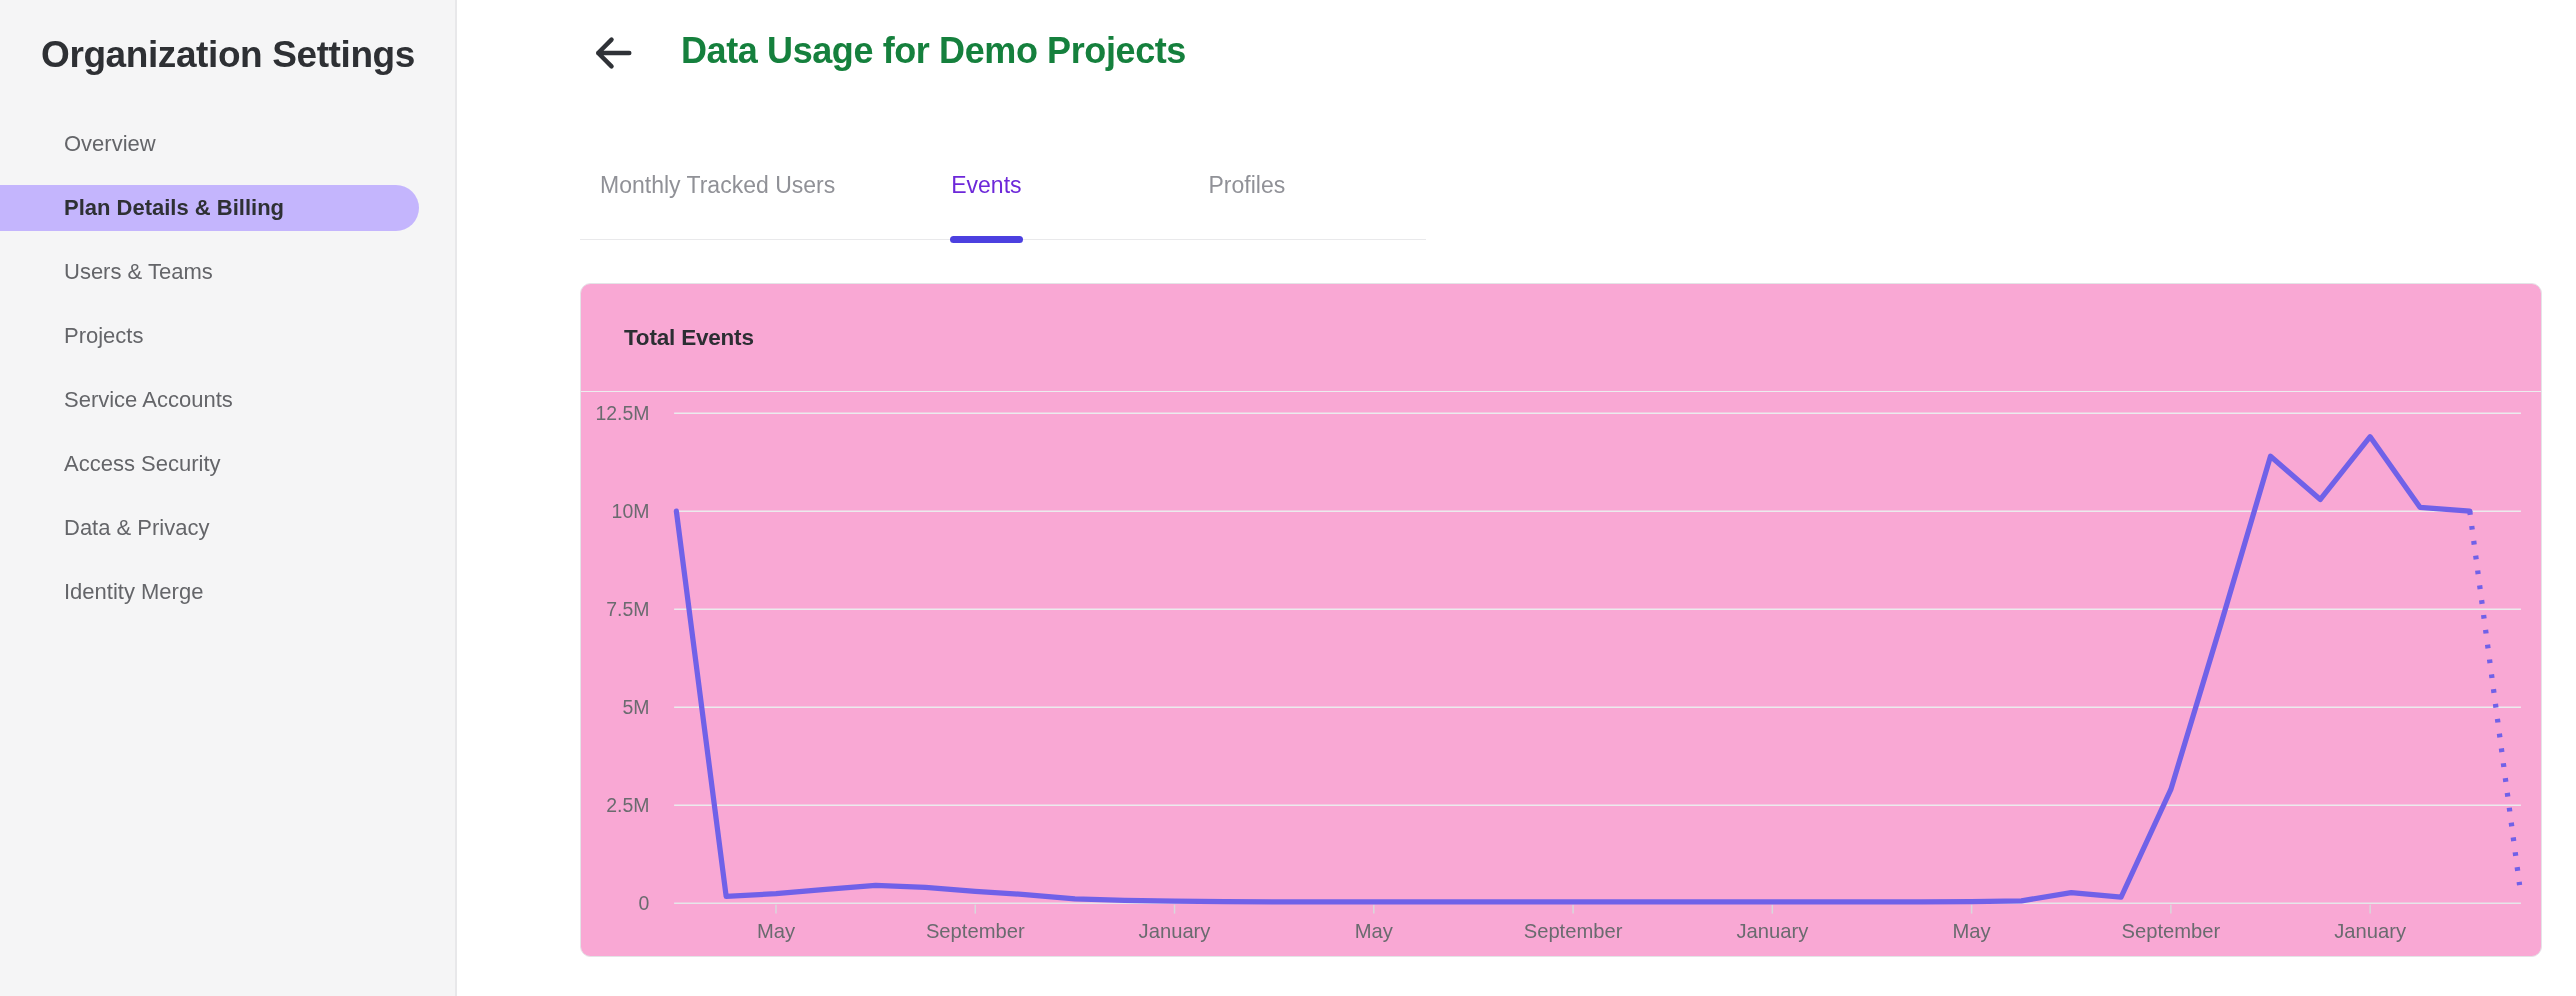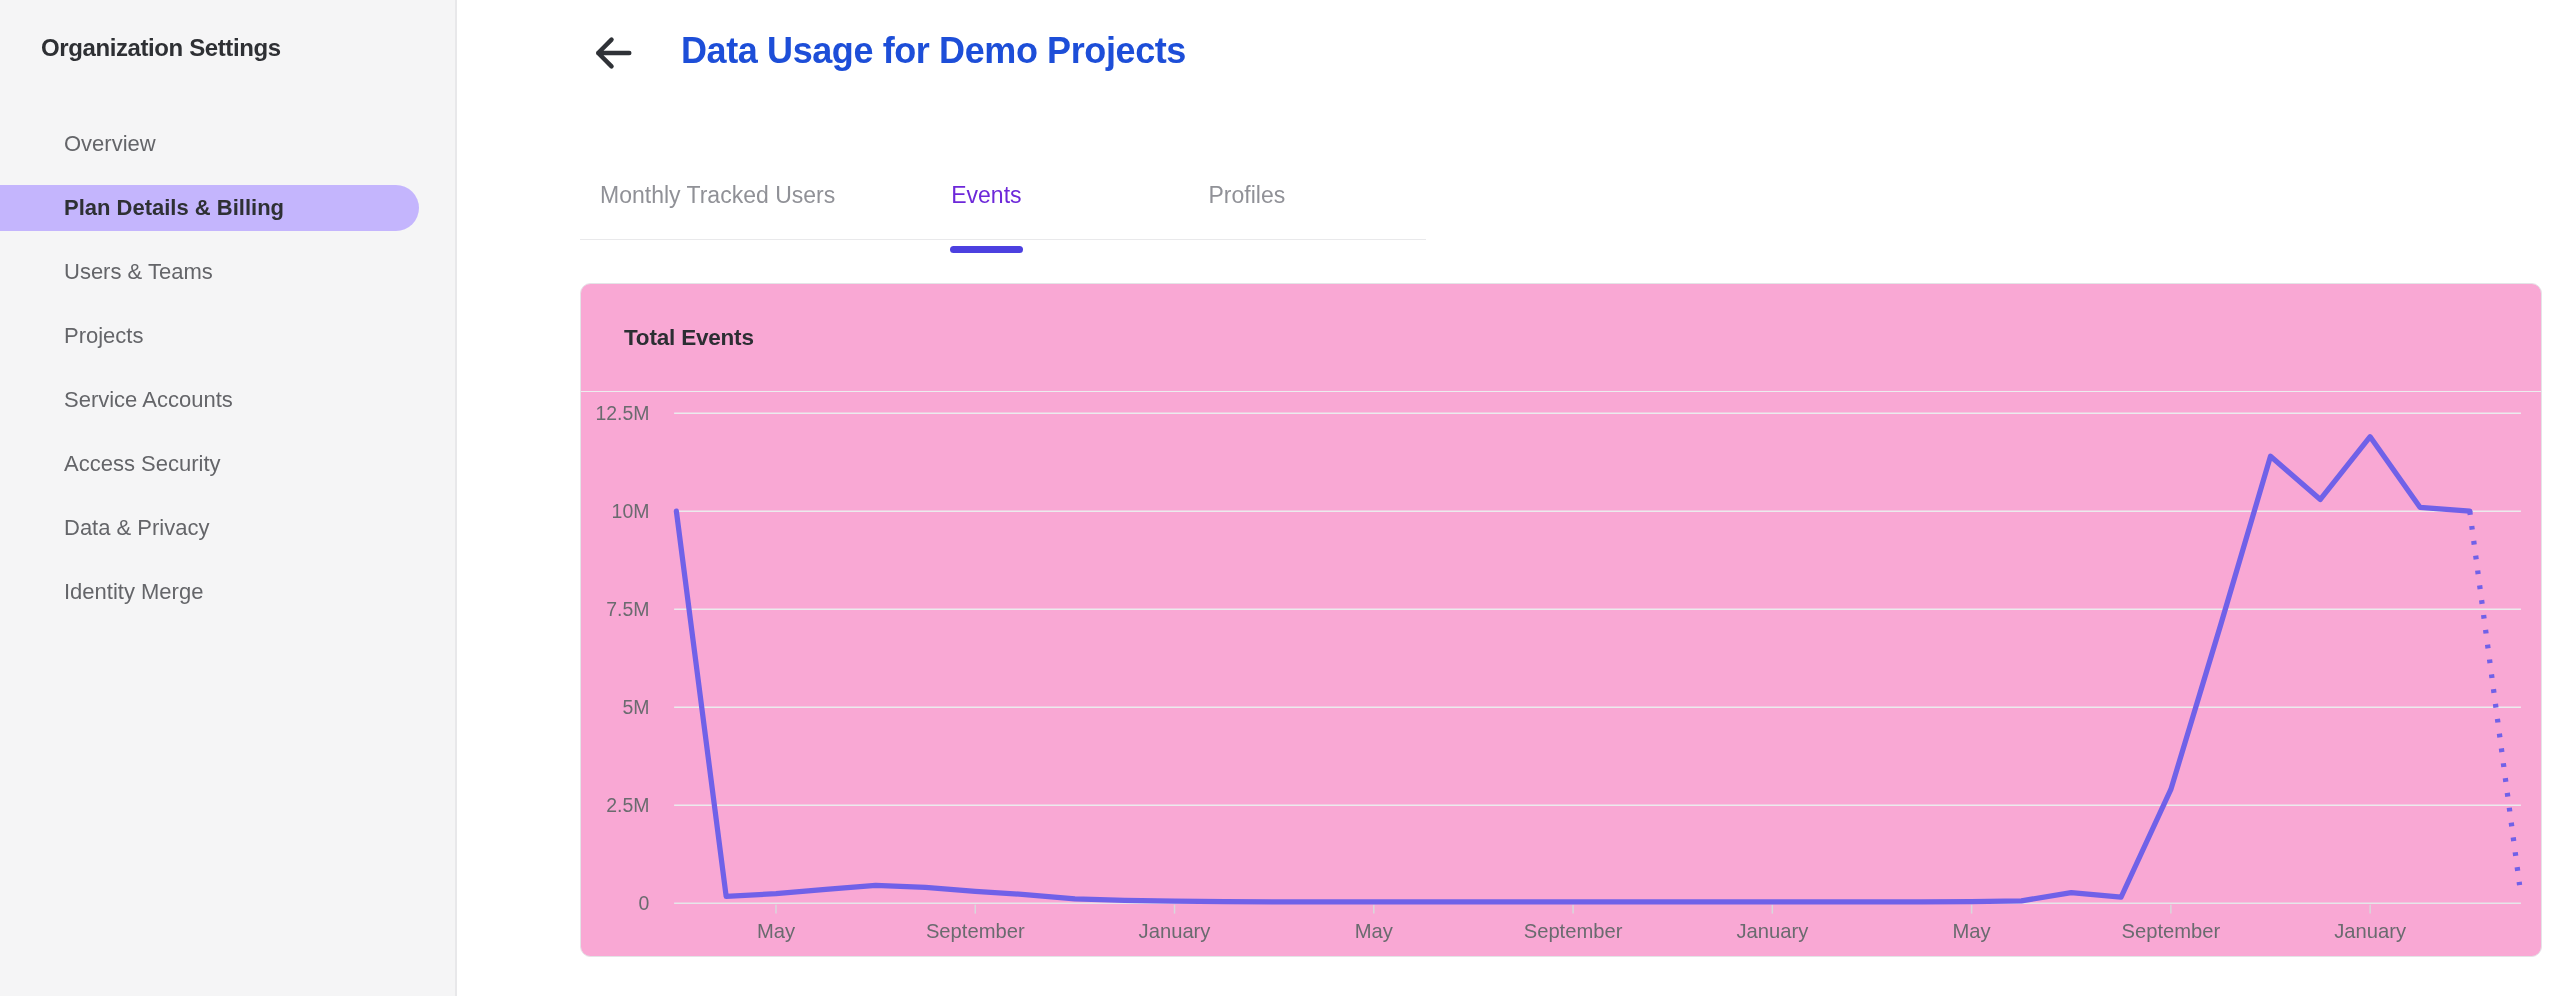--- a/index.html
+++ b/index.html
@@ -2,39 +2,39 @@
 <html style="font-size:12px"><head>
 <meta charset="utf-8">
 <style>
   * { margin:0; padding:0; box-sizing:border-box; }
   html,body { width:2576px; height:997px; background:#ffffff; overflow:hidden;
               font-family:"Liberation Sans","DejaVu Sans",sans-serif; }
 
   
   .sidebar { position:absolute; left:0; top:0; width:457px; height:997px;
              background:#f5f5f6; border-right:2.2px solid #e8e8ea; }
-  .sidebar-title { position:absolute; left:41px; top:34px; font-size:24px; font-weight:700;
+  .sidebar-title { position:absolute; left:41px; top:34px; font-size:37px; font-weight:700;
                    color:#2e3034; letter-spacing:-0.4px; }
   .side-nav { position:absolute; left:0; top:112px; width:100%; }
   .side-item { height:64px; display:flex; align-items:center; padding-left:64px;
                font-size:22px; color:#646569; cursor:pointer; }
   .side-item.selected { background:#c4b5fd; height:46px; margin:9px 0; width:419px;
                         border-radius:0 23px 23px 0; color:#2e3034; font-weight:600; }
 
   
   .back-btn { position:absolute; left:592px; top:33px; width:42px; height:40px;
               background:none; border:none; cursor:pointer; }
   .page-title { position:absolute; left:681px; top:30px; font-size:36px; font-weight:700;
-                color:#1d4ed8; letter-spacing:-0.4px; }
+                color:#15803d; letter-spacing:-0.4px; }
 
   
   .tab-bar { position:absolute; left:580px; top:166px; width:846px; height:74px;
              border-bottom:1.5px solid #e9e9eb; display:flex; align-items:flex-start; }
   .tab { position:relative; height:100%; font-size:23px; color:#909197; cursor:pointer;
-         padding-top:6px;margin-top:10px; }
+         padding-top:6px; }
   .tab.active { color:#6d28d9; }
   .tab .underline { display:none; }
   .tab.active .underline { display:block; position:absolute; left:-1.5px; right:-1.5px; bottom:-3.7px;
                            height:6.7px; border-radius:3.7px; background:#4c40e0; }
 
   
   .card { position:absolute; left:580px; top:283px; width:1962px; height:674px;
           background:#f9a8d4; border:1.5px solid #e4e4e7; border-radius:10.5px; }
   .card-header { height:108px; display:flex; align-items:center; padding-left:43px;
                  border-bottom:1.5px solid #ededef; }

